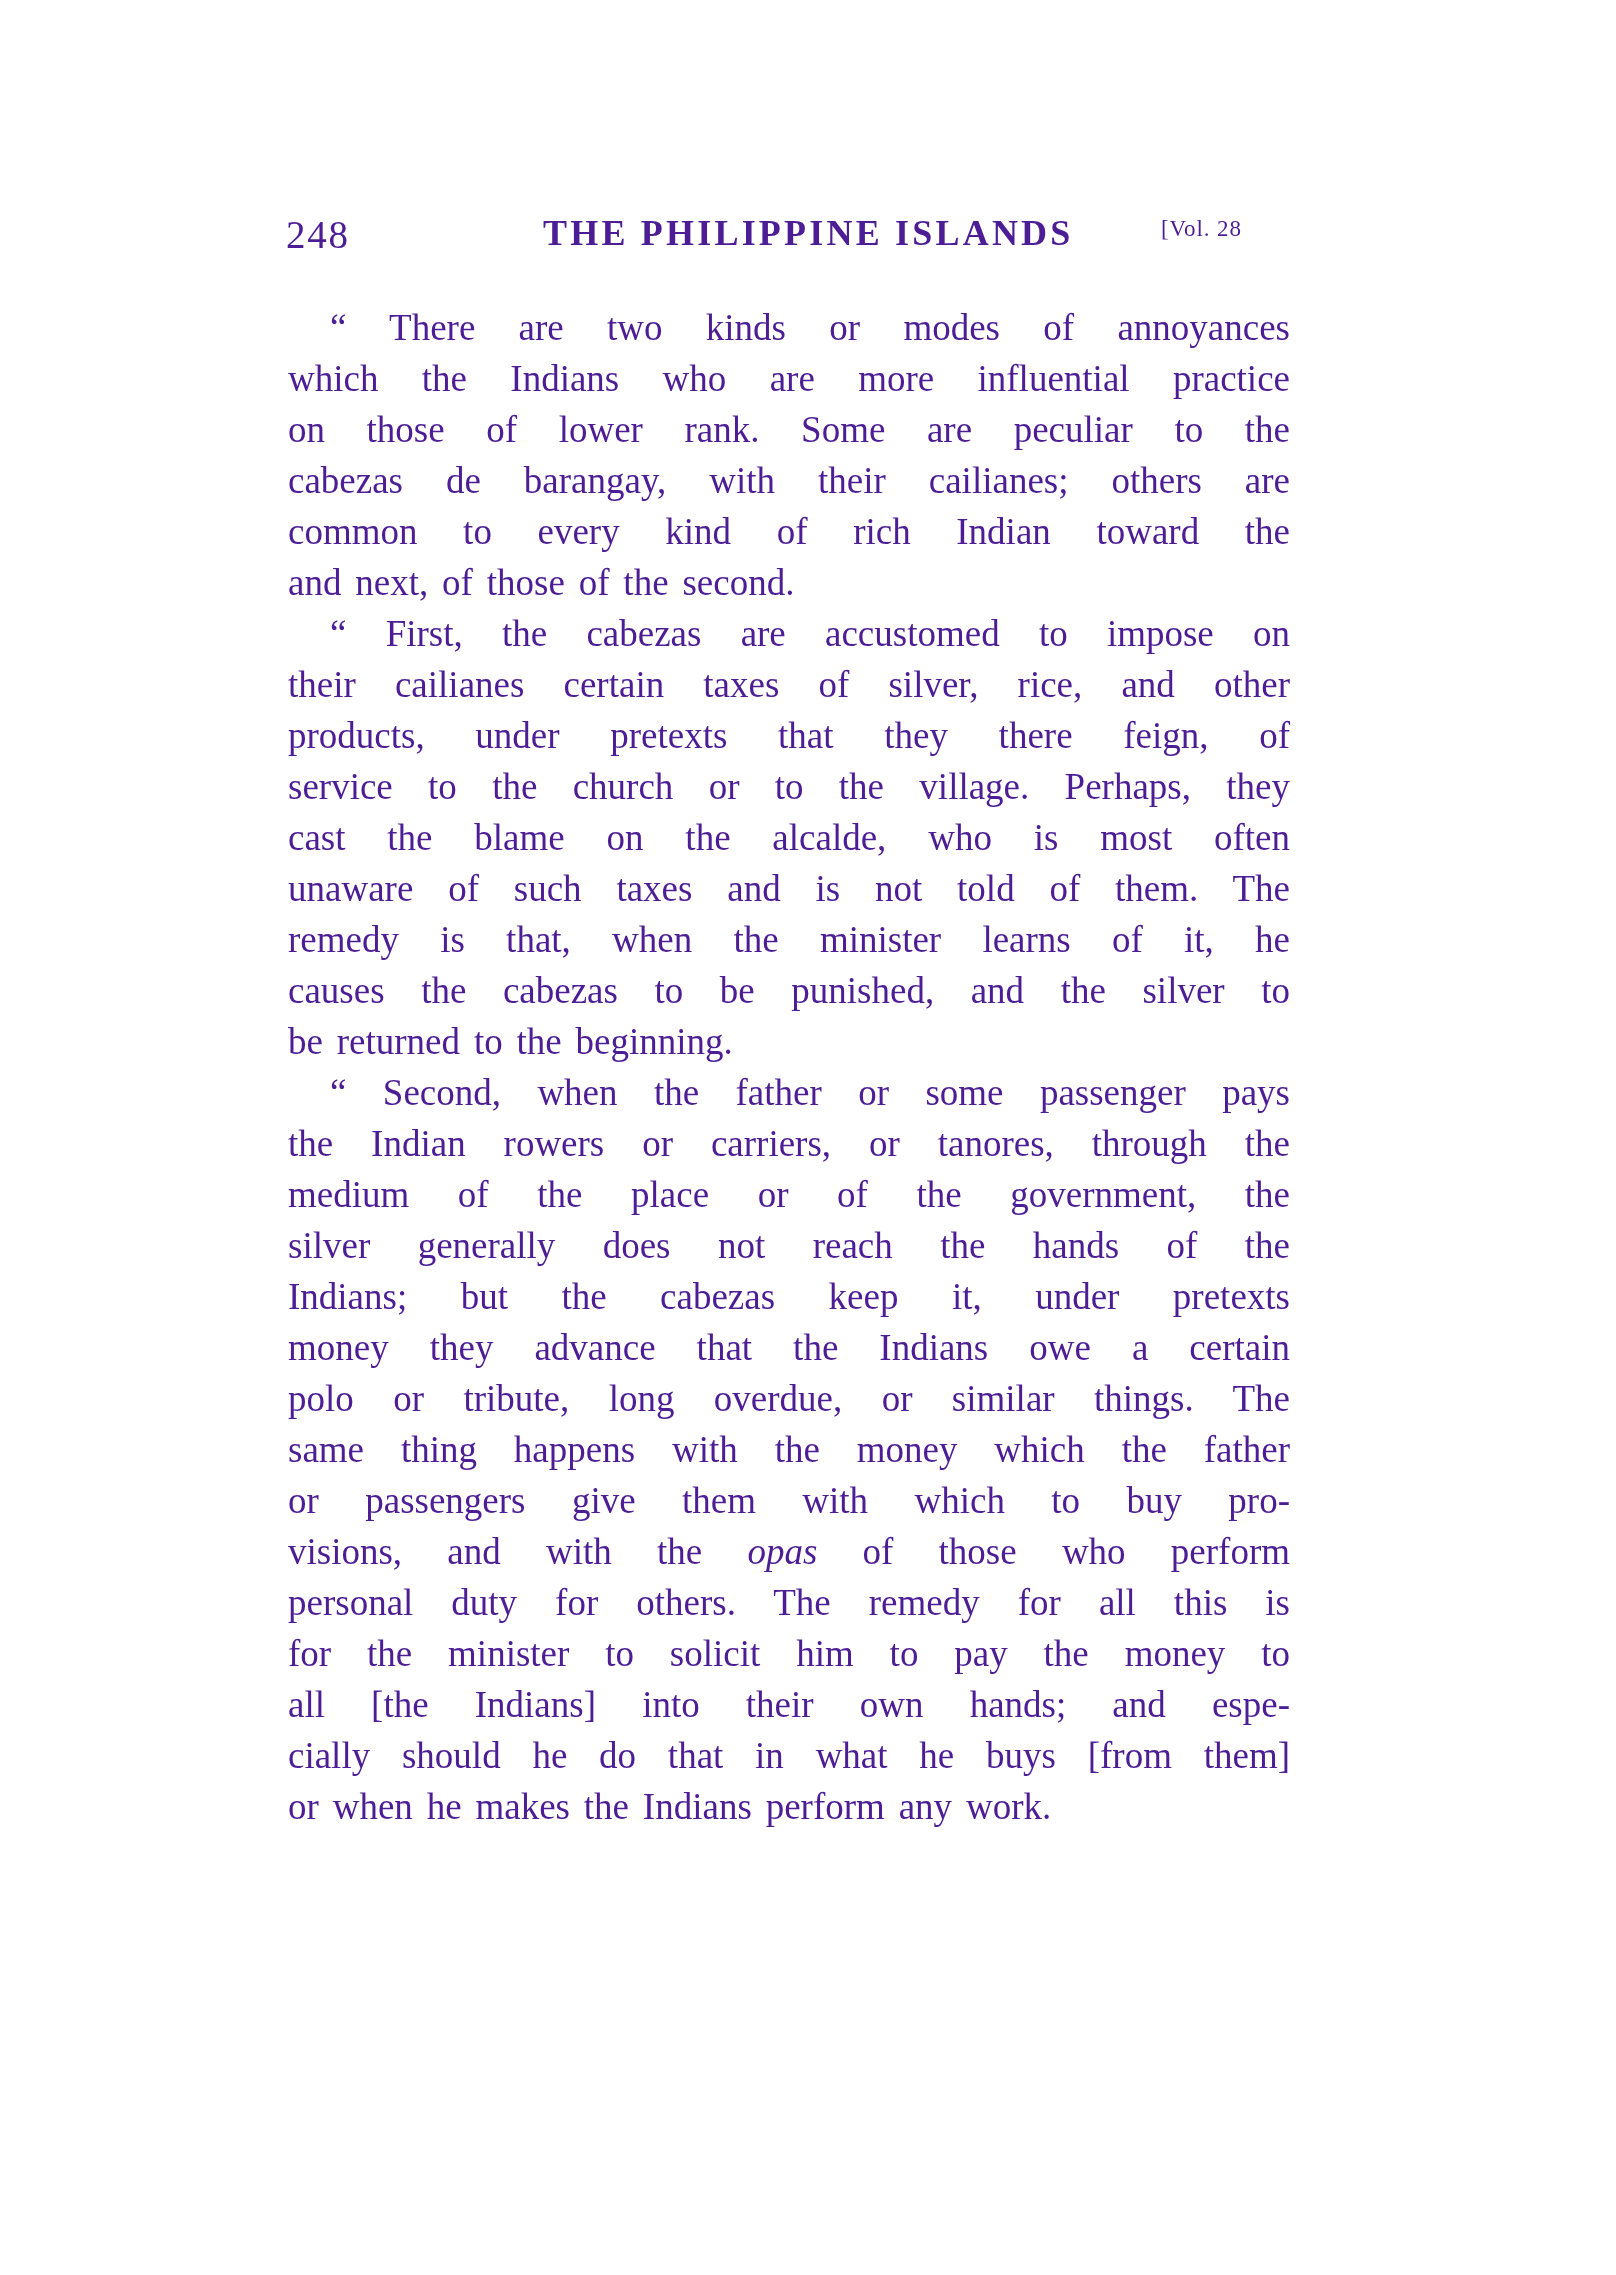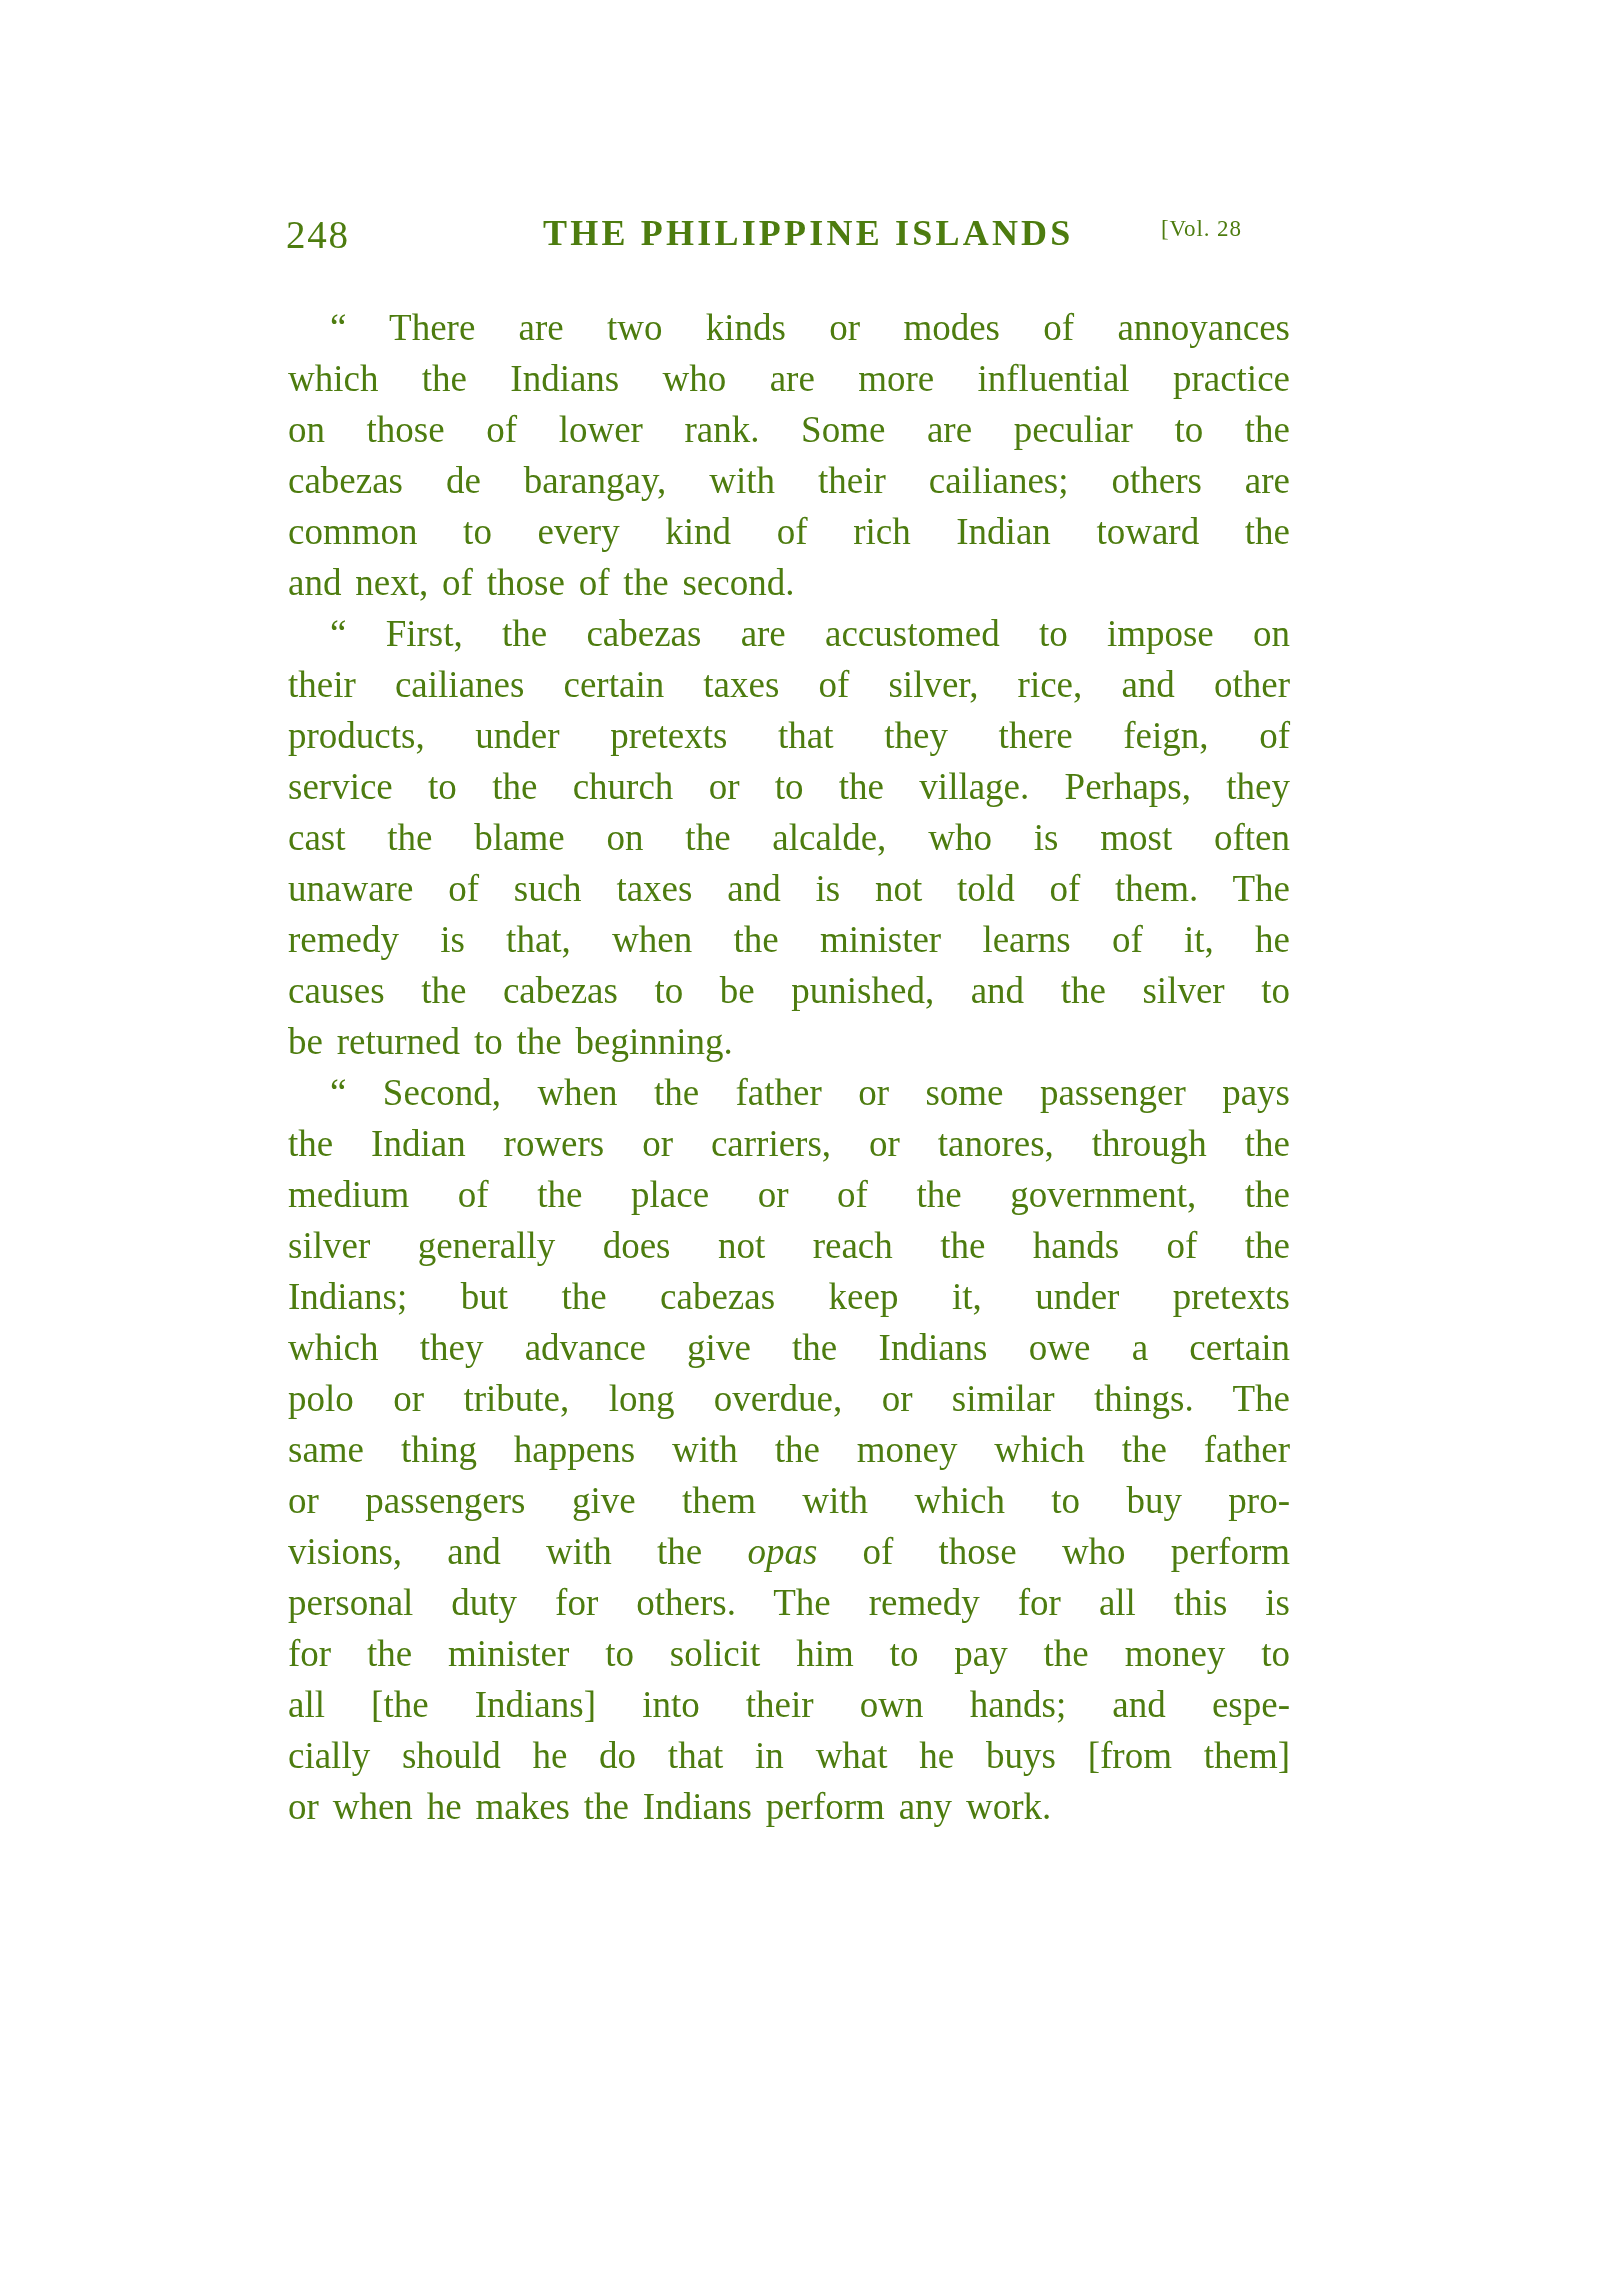--- a/index.html
+++ b/index.html
@@ -6,21 +6,21 @@
     margin: 0;
     padding: 0;
     background: #ffffff;
   }
   .page {
     position: relative;
     width: 1508px;
     height: 2276px;
     background: #ffffff;
     font-family: "Liberation Serif", "DejaVu Serif", serif;
-    color: #4d7c0f;
+    color: #4c1d95;
     overflow: hidden;
   }
   
   .hdr-pagenum {
     position: absolute;
     left: 286px;
     top: 212px;
     font-size: 39px;
     letter-spacing: 1.8px;
   }
@@ -96,21 +96,21 @@
         <div class="line">remedy is that, when the minister learns of it, he</div>
         <div class="line">causes the cabezas to be punished, and the silver to</div>
         <div class="line last">be returned to the beginning.</div>
       </div>
       <div class="para">
         <div class="line indent">“ Second, when the father or some passenger pays</div>
         <div class="line">the Indian rowers or carriers, or tanores, through the</div>
         <div class="line">medium of the place or of the government, the</div>
         <div class="line">silver generally does not reach the hands of the</div>
         <div class="line">Indians; but the cabezas keep it, under pretexts</div>
-        <div class="line">which they advance give the Indians owe a certain</div>
+        <div class="line">money they advance that the Indians owe a certain</div>
         <div class="line">polo or tribute, long overdue, or similar things. The</div>
         <div class="line">same thing happens with the money which the father</div>
         <div class="line">or passengers give them with which to buy pro-</div>
         <div class="line">visions, and with the <i>opas</i> of those who perform</div>
         <div class="line">personal duty for others. The remedy for all this is</div>
         <div class="line">for the minister to solicit him to pay the money to</div>
         <div class="line">all [the Indians] into their own hands; and espe-</div>
         <div class="line">cially should he do that in what he buys [from them]</div>
         <div class="line last">or when he makes the Indians perform any work.</div>
       </div>

